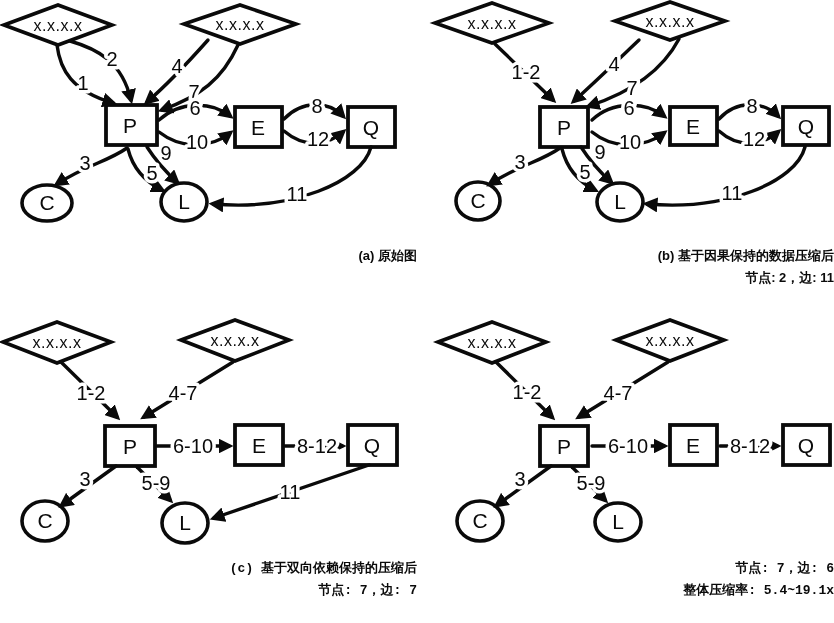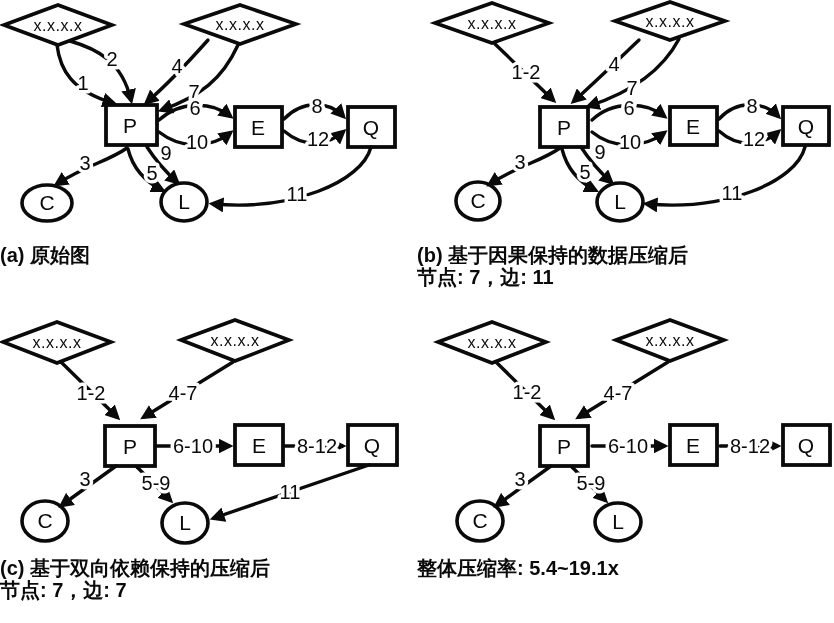--- a/index.html
+++ b/index.html
@@ -10,23 +10,23 @@
   }
   .panel{position:relative;}
   .panel svg{display:block;}
   .edge{fill:none;stroke:#0a0a0a;stroke-width:3.4;stroke-linecap:round;}
   .node{fill:#ffffff;stroke:#0a0a0a;stroke-width:3.6;}
   .box{stroke-width:3.8;}
   .nlabel{font-family:"Liberation Sans","DejaVu Sans",sans-serif;font-size:21px;fill:#0a0a0a;text-anchor:middle;}
   .dlabel{font-family:"Liberation Sans","DejaVu Sans",sans-serif;font-size:16px;fill:#0a0a0a;text-anchor:middle;letter-spacing:.5px;}
   .elabel{font-family:"Liberation Sans","DejaVu Sans",sans-serif;font-size:20px;fill:#0a0a0a;text-anchor:middle;
           stroke:#ffffff;stroke-width:7px;paint-order:stroke;stroke-linejoin:round;}
-  .caption{position:absolute;left:0;right:0;text-align:left;font-weight:700;font-size:20px;line-height:21.5px;}
+  .caption{position:absolute;left:0;right:0;text-align:right;font-weight:700;font-size:13px;line-height:21.5px;}
   .cap-top{top:245px;}
-  .cap-bottom{top:247px;}
+  .cap-bottom{top:247px;font-family:Liberation Mono, monospace;}
 </style>
 </head>
 <body>
 
 <div class="figure">
 
   <section class="panel">
     <svg width="417" height="244" viewBox="0 0 417 244">
       <defs>
         <marker id="ah" viewBox="0 0 10 10" refX="7" refY="5" markerWidth="4.4" markerHeight="4.4" orient="auto">
@@ -119,21 +119,21 @@
       <text class="dlabel" x="75" y="29">x.x.x.x</text>
       <text class="dlabel" x="253" y="27">x.x.x.x</text>
       <text class="nlabel" x="147" y="135">P</text>
       <text class="nlabel" x="276" y="134">E</text>
       <text class="nlabel" x="389" y="134">Q</text>
       <text class="nlabel" x="61" y="208">C</text>
       <text class="nlabel" x="203" y="209">L</text>
     </svg>
     <div class="caption cap-top">
       <div>(b) 基于因果保持的数据压缩后</div>
-      <div>节点: 7，边: 11</div>
+      <div>节点: 2，边: 11</div>
     </div>
   </section>
 
   <section class="panel">
     <svg width="417" height="246" viewBox="0 0 417 246">
 
       <polygon class="node" points="3,31 57,11 111,31 57,52"></polygon>
       <polygon class="node" points="181,29 235,9 289,29 235,50"></polygon>
       <rect class="node box" x="105" y="115" width="50" height="40"></rect>
       <rect class="node box" x="235" y="114" width="48" height="40"></rect>
@@ -198,17 +198,18 @@
 
       <text class="dlabel" x="75" y="37">x.x.x.x</text>
       <text class="dlabel" x="253" y="35">x.x.x.x</text>
       <text class="nlabel" x="147" y="143">P</text>
       <text class="nlabel" x="276" y="142">E</text>
       <text class="nlabel" x="389" y="142">Q</text>
       <text class="nlabel" x="63" y="217">C</text>
       <text class="nlabel" x="201" y="218">L</text>
     </svg>
     <div class="caption cap-bottom">
+      <div>节点: 7，边: 6</div>
       <div>整体压缩率: 5.4~19.1x</div>
     </div>
   </section>
 
 </div>
 
 </body></html>

